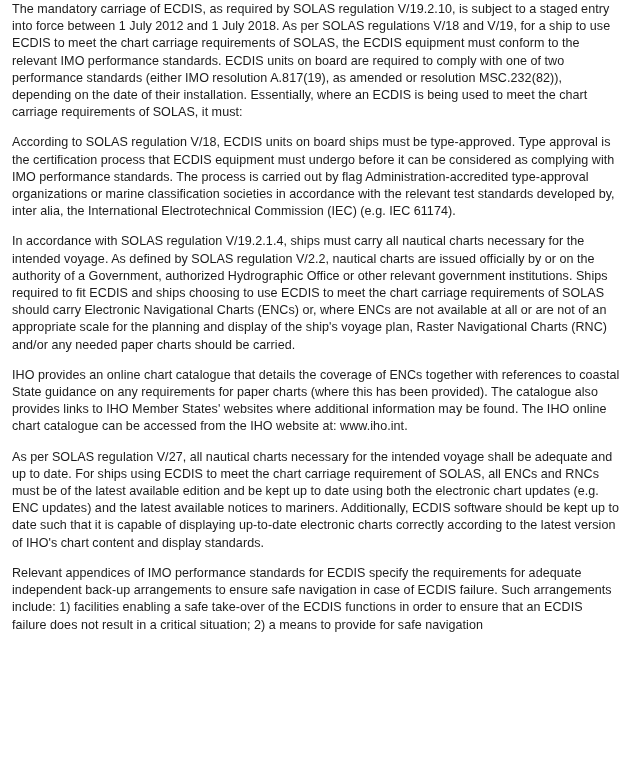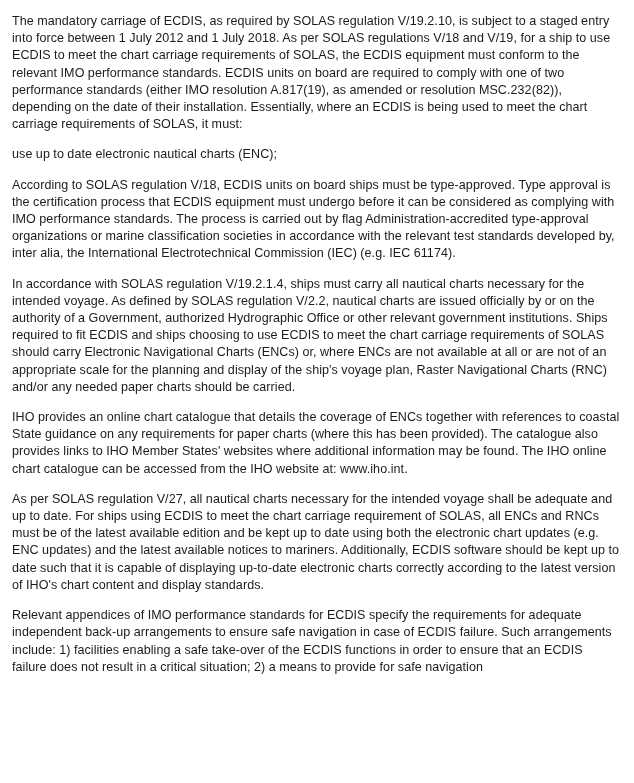--- a/index.html
+++ b/index.html
@@ -12,21 +12,21 @@
     width: 634px;
     height: 783px;
     overflow: hidden;
     font-family: "Liberation Sans", "DejaVu Sans", sans-serif;
     color: #1b1b1b;
   }
   .document {
     box-sizing: border-box;
     width: 634px;
     height: 783px;
-    padding: 13px 14px 0 12px;
+    padding: 1px 14px 0 12px;
     background: #ffffff;
   }
   .para {
     margin: 0 0 13px 0;
     font-size: 12.55px;
     line-height: 17.2px;
     text-align: left;
     color: #1b1b1b;
     letter-spacing: 0.005em;
     word-spacing: -0.01em;
@@ -39,21 +39,20 @@
   }
 </style>
 </head>
 <body>
 
 <div class="document">
 
   <p class="para">The mandatory carriage of ECDIS, as required by SOLAS regulation V/19.2.10, is subject to a staged entry into force between 1 July 2012 and 1 July 2018. As per SOLAS regulations V/18 and V/19, for a ship to use ECDIS to meet the chart carriage requirements of SOLAS, the ECDIS equipment must conform to the relevant IMO performance standards. ECDIS units on board are required to comply with one of two performance standards (either IMO resolution A.817(19), as amended or resolution MSC.232(82)), depending on the date of their installation. Essentially, where an ECDIS is being used to meet the chart carriage requirements of SOLAS, it must:</p>
 
 
-  <p class="para list-item">use up to date electronic nautical charts (ENC);</p>
 
 
 
   <p class="para">According to SOLAS regulation V/18, ECDIS units on board ships must be type-approved. Type approval is the certification process that ECDIS equipment must undergo before it can be considered as complying with IMO performance standards. The process is carried out by flag Administration-accredited type-approval organizations or marine classification societies in accordance with the relevant test standards developed by, inter alia, the International Electrotechnical Commission (IEC) (e.g. IEC 61174).</p>
 
   <p class="para">In accordance with SOLAS regulation V/19.2.1.4, ships must carry all nautical charts necessary for the intended voyage. As defined by SOLAS regulation V/2.2, nautical charts are issued officially by or on the authority of a Government, authorized Hydrographic Office or other relevant government institutions. Ships required to fit ECDIS and ships choosing to use ECDIS to meet the chart carriage requirements of SOLAS should carry Electronic Navigational Charts (ENCs) or, where ENCs are not available at all or are not of an appropriate scale for the planning and display of the ship's voyage plan, Raster Navigational Charts (RNC) and/or any needed paper charts should be carried.</p>
 
   <p class="para">IHO provides an online chart catalogue that details the coverage of ENCs together with references to coastal State guidance on any requirements for paper charts (where this has been provided). The catalogue also provides links to IHO Member States' websites where additional information may be found. The IHO online chart catalogue can be accessed from the IHO website at: www.iho.int.</p>
 
   <p class="para">As per SOLAS regulation V/27, all nautical charts necessary for the intended voyage shall be adequate and up to date. For ships using ECDIS to meet the chart carriage requirement of SOLAS, all ENCs and RNCs must be of the latest available edition and be kept up to date using both the electronic chart updates (e.g. ENC updates) and the latest available notices to mariners. Additionally, ECDIS software should be kept up to date such that it is capable of displaying up-to-date electronic charts correctly according to the latest version of IHO's chart content and display standards.</p>

